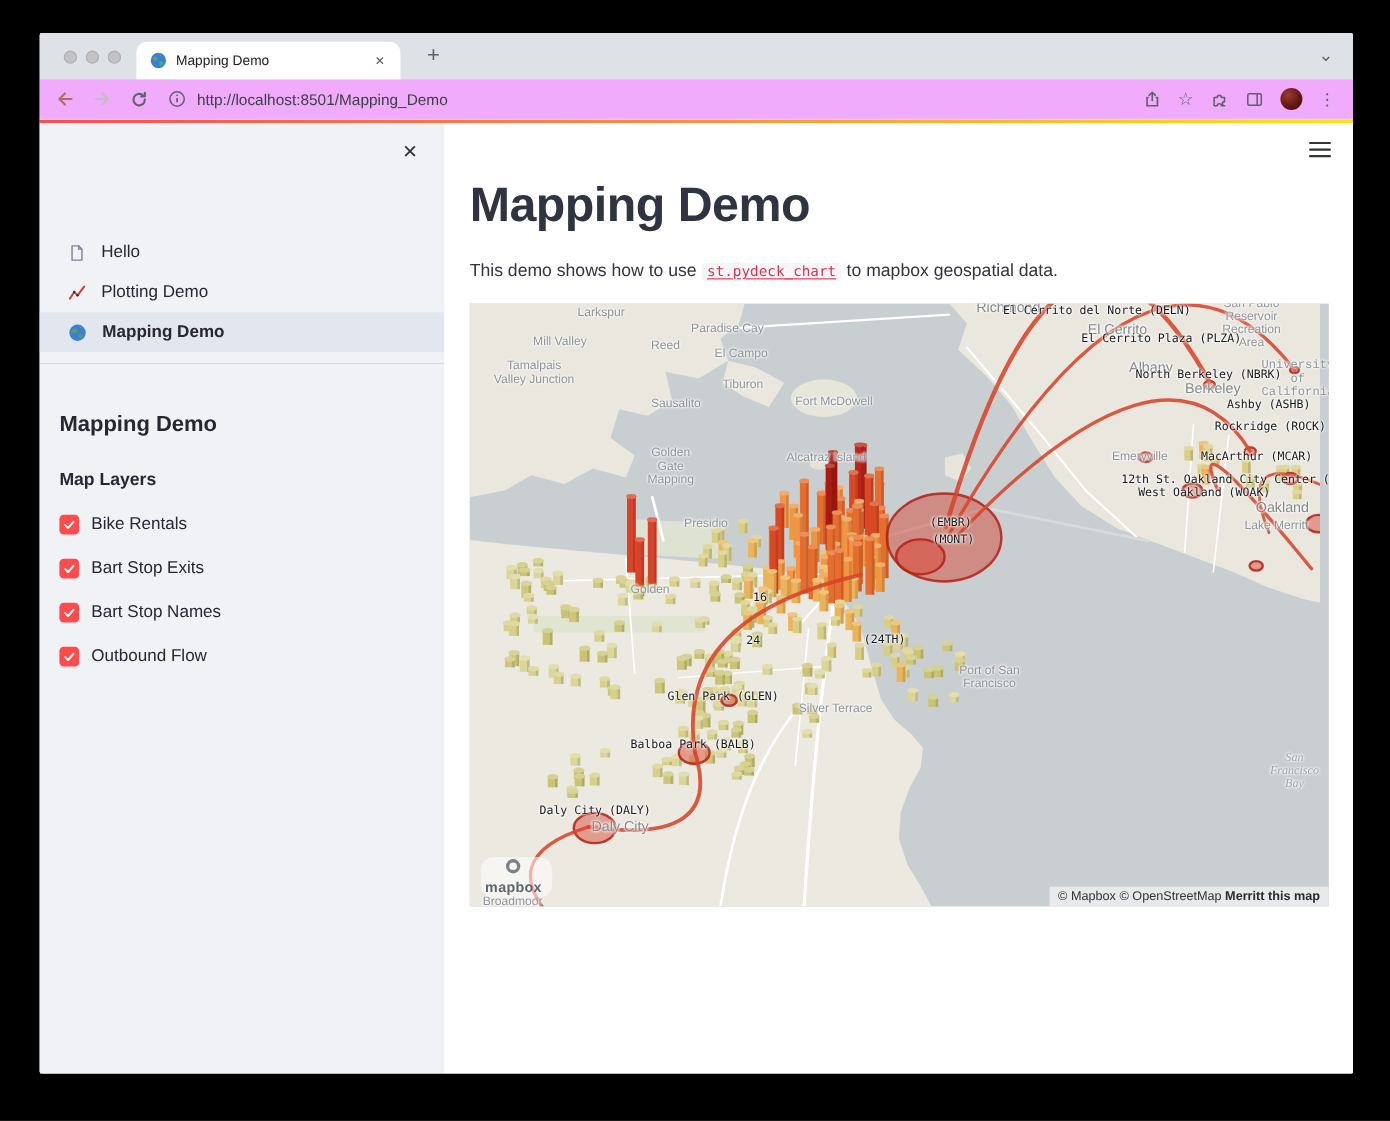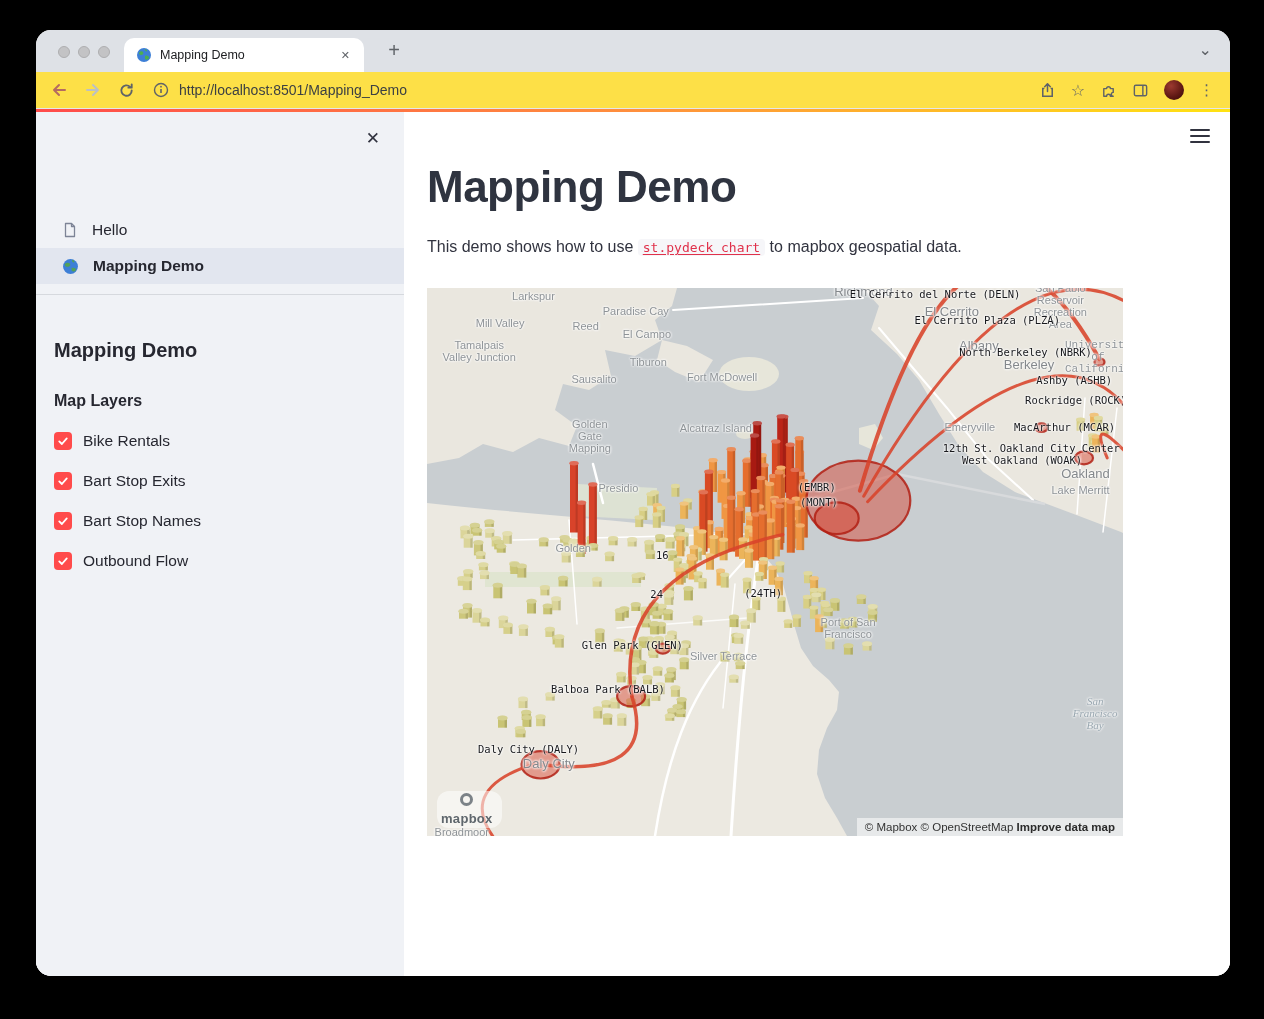--- a/index.html
+++ b/index.html
@@ -1,31 +1,31 @@
 <!DOCTYPE html>
 <html><head>
 <meta charset="utf-8">
 <style>
   * { margin:0; padding:0; box-sizing:border-box; }
   body { font-family:"Liberation Sans", sans-serif; }
   .stage { position:relative; width:1264px; height:1019px; background:#000; overflow:hidden; }
-  .window { position:absolute; left:36px; top:30px; width:1194px; height:946px; border-radius:15px; overflow:hidden; background:#fff; box-shadow:0 10px 40px rgba(0,0,0,.6); }
+  .window { position:absolute; left:36px; top:30px; width:1194px; height:946px; border-radius:2px; overflow:hidden; background:#fff; box-shadow:0 10px 40px rgba(0,0,0,.6); }
 
   
   .tabstrip { position:relative; height:42px; background:#dee1e6; }
   .traffic { position:absolute; left:22px; top:16px; display:flex; gap:8px; }
   .traffic span { width:12px; height:12px; border-radius:50%; background:#c3c3c5; border:1px solid #aeaeb0; }
   .tab { position:absolute; left:88px; top:8px; width:240px; height:34px; background:#fff; border-radius:10px 10px 0 0; display:flex; align-items:center; gap:8px; padding:0 10px 0 12px; }
   .tab-title { flex:1; font-size:12.5px; color:#202124; white-space:nowrap; overflow:hidden; }
   .tab-close { font-size:11px; color:#5f6368; cursor:default; padding:2px 4px; }
   .newtab { position:absolute; left:346px; top:9px; font-size:20px; color:#5f6368; width:24px; height:24px; text-align:center; line-height:22px; }
   .strip-chevron { position:absolute; right:18px; top:10px; font-size:16px; color:#5f6368; }
 
   
-  .toolbar { display:flex; align-items:center; height:37px; background:#fde047; padding:0 12px 0 14px; border-bottom:1px solid #e4e6e9; }
+  .toolbar { display:flex; align-items:center; height:37px; background:#f0abfc; padding:0 12px 0 14px; border-bottom:1px solid #e4e6e9; }
   .tb-left { display:flex; align-items:center; gap:16px; }
   .urlarea { display:flex; align-items:center; gap:10px; flex:1; padding-left:18px; }
   .url-text { font-size:14px; color:#3c4043; }
   .tb-right { display:flex; align-items:center; gap:15px; padding-right:4px; }
   .icn { display:inline-flex; align-items:center; justify-content:center; }
   .star-glyph { font-size:16px; color:#5f6368; }
   .dots-glyph { font-size:15px; color:#5f6368; letter-spacing:0; }
   .avatar { width:20px; height:20px; border-radius:50%; background:radial-gradient(circle at 35% 30%, #9c3a30, #5d1713 60%, #340b08); }
 
   
@@ -45,21 +45,21 @@
 
   .main { position:relative; flex:1; background:#fff; overflow:hidden; }
   .hamburger { position:absolute; right:20px; top:13px; width:20px; cursor:default; }
   .hamburger i { display:block; height:2px; background:#31333f; margin:4px 0; border-radius:1px; }
   .content { padding:50px 0 0 23px; width:796px; }
   .page-title { font-size:44px; font-weight:bold; color:#2f3440; letter-spacing:-0.5px; }
   .intro { margin-top:26px; font-size:16px; color:#31333f; }
   .inline-code { font-family:"DejaVu Sans Mono", monospace; font-size:13px; color:#e0314b; background:#f6f6f9; padding:1px 5px; border-radius:4px; text-decoration:underline; text-underline-offset:2px; cursor:default; }
 
   
-  .map { position:relative; margin-top:32px; width:696px; height:548px; background:#c9ced1; overflow:hidden; cursor:default; }
+  .map { position:relative; margin-top:20px; width:781px; height:548px; background:#c9ced1; overflow:hidden; cursor:default; }
   .map svg.abs { position:absolute; left:0; top:0; }
   .label-layer { position:absolute; inset:0; pointer-events:none; }
   .mlabel { position:absolute; transform:translate(-50%,-50%); white-space:nowrap; color:#8e9397; font-size:11px; text-align:center; line-height:1.1;
             text-shadow:0 0 3px #fff, 0 0 3px #fff, 0 0 2px #fff; }
   .mlabel.city { font-size:13px; color:#84888c; }
   .mlabel.station { font-family:"DejaVu Sans Mono", monospace; font-size:10.5px; color:#17181c; }
   .mlabel.water { font-family:"Liberation Serif", serif; font-style:italic; font-size:11px; color:#98a6af; }
   .map-logo { position:absolute; left:10px; bottom:8px; display:flex; align-items:center; gap:5px; background:rgba(255,255,255,.55); border-radius:12px; padding:2px 9px 2px 4px;flex-direction:column; }
   .map-logo .ring { width:13px; height:13px; border-radius:50%; border:3px solid #7b8287; }
   .map-logo .word { font-size:13px; font-weight:bold; color:#5f676d; letter-spacing:.3px; }
@@ -153,20 +153,28 @@
       <div class="sidebar">
         <span class="sb-close">✕</span>
 
         <div class="nav">
           <div class="nav-item">
             <svg width="16" height="16" viewBox="0 0 16 16">
               <path d="M3.5 1.5 H9.5 L12.5 4.5 V14.5 H3.5 Z" fill="none" stroke="#7d8496" stroke-width="1.3" stroke-linejoin="round"></path>
               <path d="M9.5 1.5 V4.5 H12.5" fill="none" stroke="#7d8496" stroke-width="1.3" stroke-linejoin="round"></path>
             </svg>
             <span>Hello</span>
+          </div>
+          <div class="nav-item">
+            <svg width="16" height="16" viewBox="0 0 16 16">
+              <polyline points="1.5,13.5 5.5,7.5 8.5,10.5 14.5,2.5" fill="none" stroke="#d43f3a" stroke-width="1.8" stroke-linecap="round" stroke-linejoin="round"></polyline>
+              <circle cx="5.5" cy="7.5" r="1.1" fill="#2b2d33"></circle>
+                <circle cx="8.5" cy="10.5" r="1.1" fill="#2b2d33"></circle>
+            </svg>
+            <span>Plotting Demo</span>
           </div>
           <div class="nav-item selected">
             <svg width="17" height="17" viewBox="0 0 16 16">
               <circle cx="8" cy="8" r="7" fill="#3d7fd6"></circle>
               <path d="M2.5 6 C4 4,6.5 4.2,7.5 5.5 C8.5 7,7 8.5,5 8.3 C3.5 8.2,2.6 7,2.5 6 Z" fill="#53a158"></path>
               <path d="M9 9.5 C11 8.5,13.2 9.5,13.2 11.2 C12 13.2,9.8 13,9 11.8 Z" fill="#53a158"></path>
               <path d="M9.5 1.6 C10.7 1.8,11.8 2.8,11.8 3.8 C10.5 4.8,9.2 3.6,9.5 1.6 Z" fill="#53a158"></path>
             </svg>
             <span>Mapping Demo</span>
           </div>
@@ -1470,20 +1478,20 @@
                 <span class="mlabel station" style="left: 48.3%; top: 55.8%;">(24TH)</span>
                 <span class="mlabel station" style="left: 29.5%; top: 65.3%;">Glen Park (GLEN)</span>
                 <span class="mlabel station" style="left: 26%; top: 73.4%;">Balboa Park (BALB)</span>
                 <span class="mlabel station" style="left: 14.6%; top: 84.3%;">Daly City (DALY)</span>
               </div>
 
             <div class="map-logo">
               <span class="ring"></span>
               <span class="word">mapbox</span>
             </div>
-            <div class="attribution"><span>© Mapbox © OpenStreetMap </span><b>Improve data map</b></div>
+            <div class="attribution"><span>© Mapbox © OpenStreetMap </span><b>Merritt this map</b></div>
           </div>
         </div>
       </div>
 
     </div>
   </div>
 </div>
 
 </body></html>

